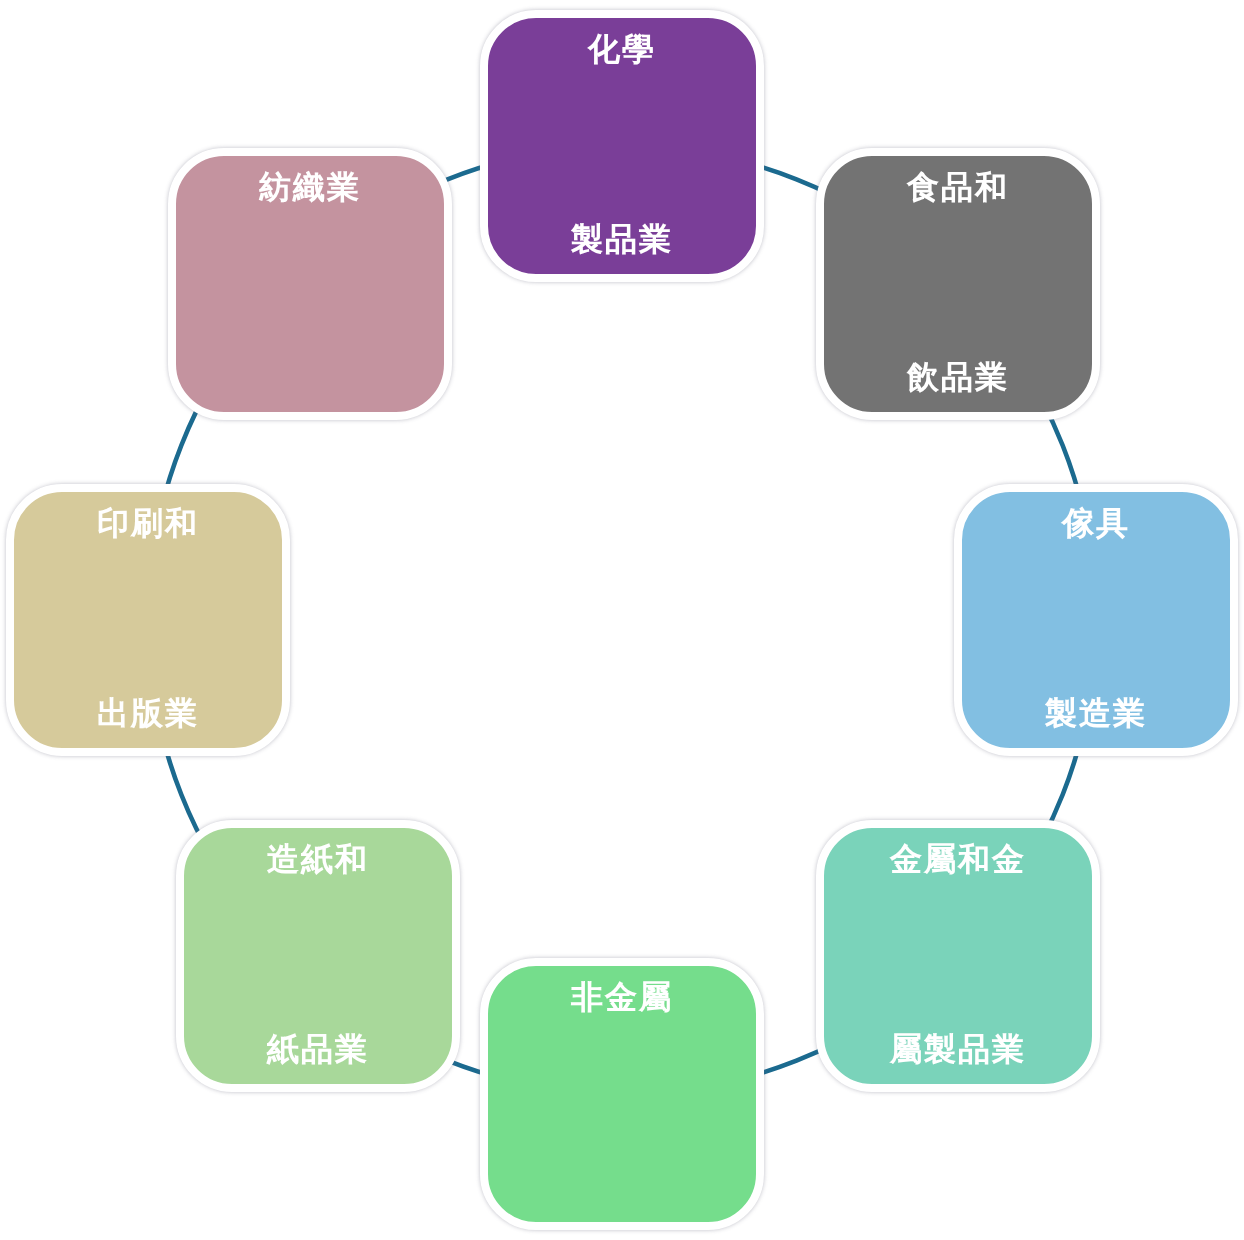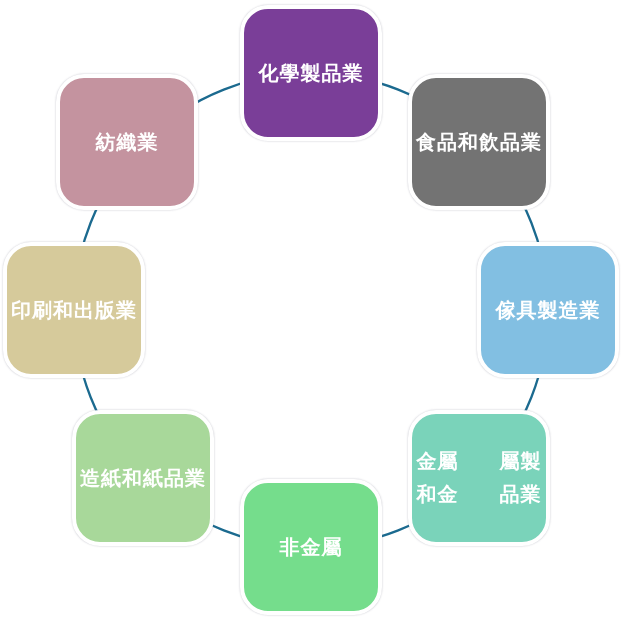--- a/index.html
+++ b/index.html
@@ -24,37 +24,37 @@
   }
   .node {
     position: absolute;
     width: 142px;
     height: 136px;
     box-sizing: border-box;
     border: 4px solid #ffffff;
     border-radius: 28px;
     box-shadow: 0 0 2px rgba(110, 110, 130, 0.45);
     display: flex;
-    flex-direction: row;
-    justify-content: center;
+    flex-direction: column;
+    justify-content: space-between;
     align-items: center;
     text-align: center;
-    font-size: 20px;
+    font-size: 16px;
     line-height: 33px;
     font-weight: 600;
     letter-spacing: 1px;
   }
   .pos-0 { left: 240px; top: 5px;   }
   .pos-1 { left: 408px; top: 74px;  }
   .pos-2 { left: 477px; top: 242px; }
   .pos-3 { left: 408px; top: 410px; gap: 32px; }
   .pos-4 { left: 240px; top: 479px; }
-  .pos-5 { left: 72px;  top: 410px; }
+  .pos-5 { left: 88px;  top: 410px; }
   .pos-6 { left: 3px;   top: 242px; }
-  .pos-7 { left: 56px;  top: 74px;  }
+  .pos-7 { left: 84px;  top: 74px;  }
 </style>
 </head>
 <body>
 
 <div class="canvas" style="background-color: rgb(255, 255, 255); color: rgb(255, 255, 255);">
 
   <svg class="ring" viewBox="0 0 622 620" xmlns="http://www.w3.org/2000/svg">
     <circle cx="311" cy="310" r="237" fill="none" stroke-width="2.3" stroke="#1b6a8f"></circle>
   </svg>
 

